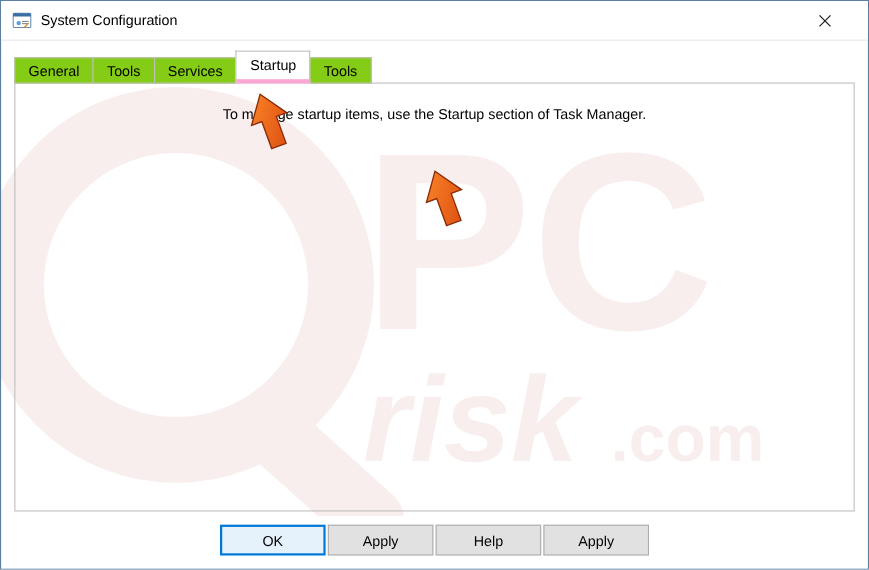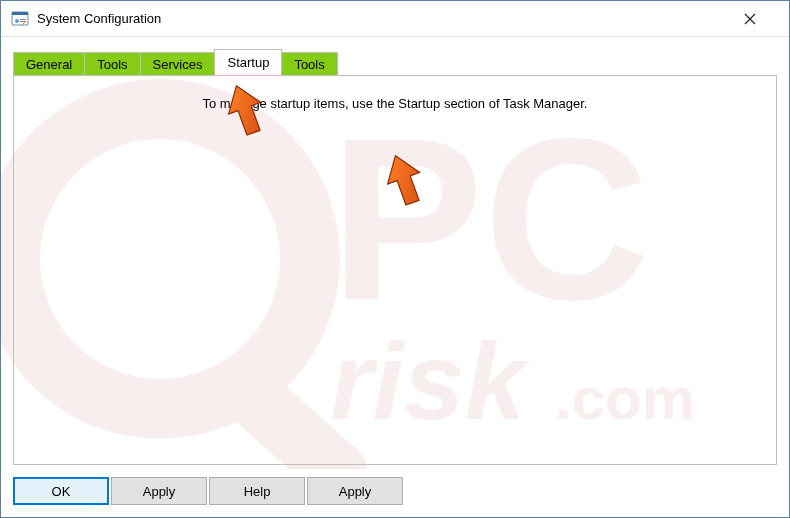--- a/index.html
+++ b/index.html
@@ -88,21 +88,21 @@
     background: #84cc16;
     margin-right: -1px;
     font-size: 13px;
     color: #000;
     cursor: pointer;
     position: relative;
     top: 1px;
   }
   .tab.active {
     background: #fff;
-    border-bottom: 1px solid #f9a8d4;
+    border-bottom: 4px solid #f9a8d4;
     z-index: 3;
     top: 1px;
     padding-top: 5px;
     padding-bottom: 5px;
     margin-top: -2px;
   }
   .tabpage {
     flex: 1;
     border: 1px solid #bfbfbf;
     background: rgba(255,255,255,0);
@@ -126,21 +126,21 @@
     text-decoration: underline;
     font-size: 13px;
     outline: 1px dotted #888;
     outline-offset: 1px;
     padding: 0 1px;
     cursor: pointer;
   }
 
   .buttonbar {
     display: flex;
-    justify-content: flex-start;
+    justify-content: center;
     gap: 2px;
     padding-top: 12px;
   }
   .btn {
     width: 96px;
     height: 28px;
     background: #e1e1e1;
     border: 1px solid #adadad;
     font-size: 13px;
     color: #000;

